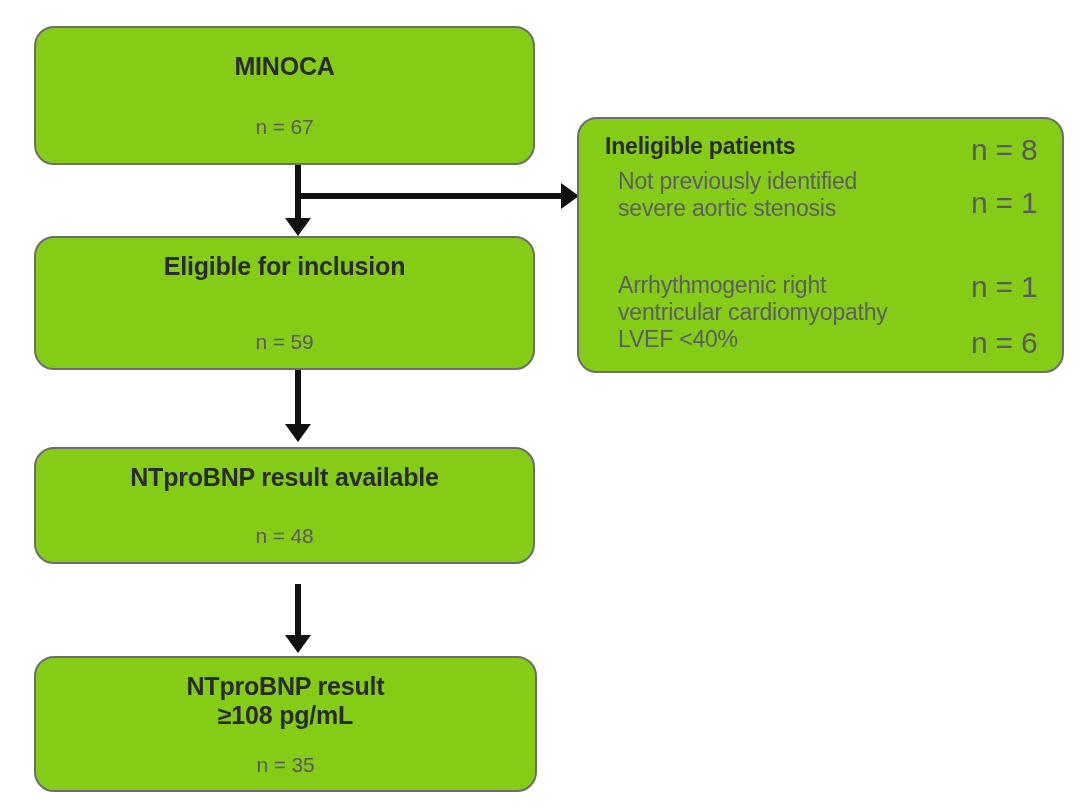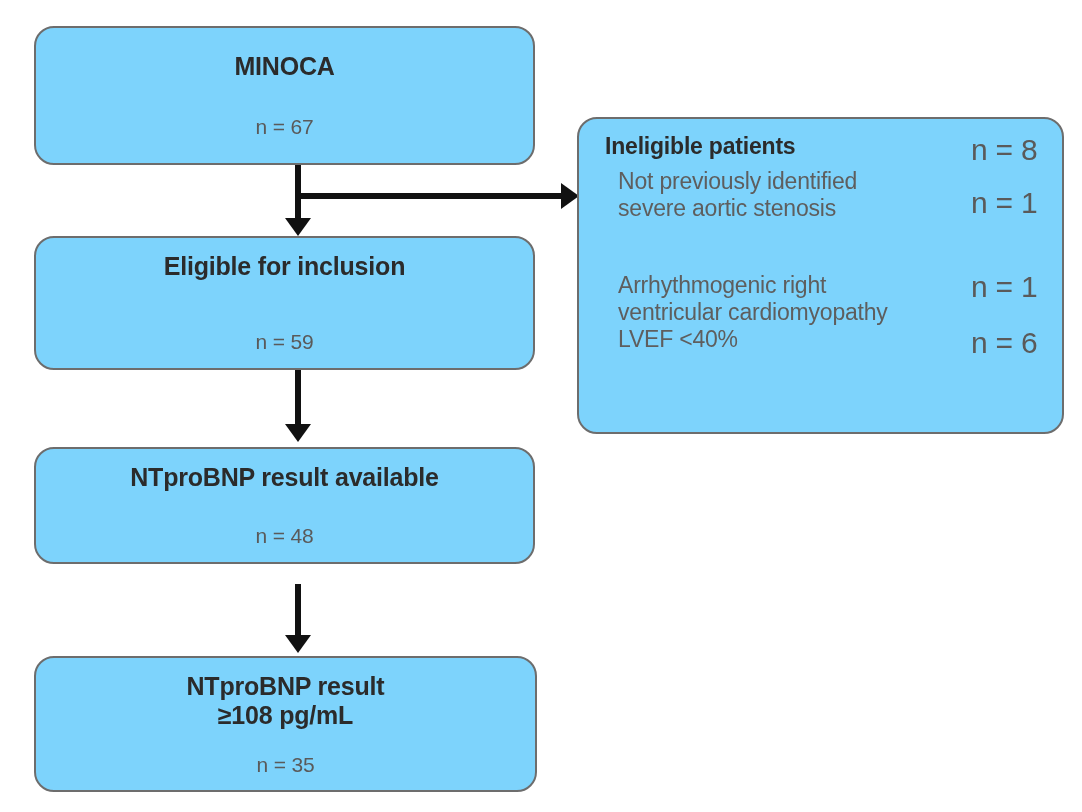--- a/index.html
+++ b/index.html
@@ -13,21 +13,21 @@
   #flowchart {
     position: relative;
     width: 1082px;
     height: 812px;
     background: #ffffff;
     overflow: hidden;
   }
   .node {
     position: absolute;
     box-sizing: border-box;
-    background: #7dd3fc;
+    background: #84cc16;
     border: 2.5px solid #6d6d6d;
     border-radius: 20px;
     display: flex;
     flex-direction: column;
     align-items: center;
     justify-content: center;
   }
   .node-title {
     font-weight: bold;
     color: #2b2b2b;
@@ -50,21 +50,21 @@
   #node-eligible    { left: 34px;  top: 236px; width: 501px; height: 134px; }
   #node-eligible .node-title { margin-bottom: 49px; }
 
   #node-available   { left: 34px;  top: 447px; width: 501px; height: 117px; }
   #node-available .node-title { margin-bottom: 32px; }
 
   #node-threshold   { left: 34px;  top: 656px; width: 503px; height: 136px; }
   #node-threshold .node-title { margin-bottom: 22px; }
 
   #node-ineligible {
-    left: 577px; top: 117px; width: 487px; height: 317px;
+    left: 577px; top: 117px; width: 487px; height: 256px;
     display: block;
     padding: 14px 20px 10px 26px;
   }
 
   .inel-row {
     position: absolute;
     display: flex;
     align-items: flex-start;
   }
   .inel-label {

